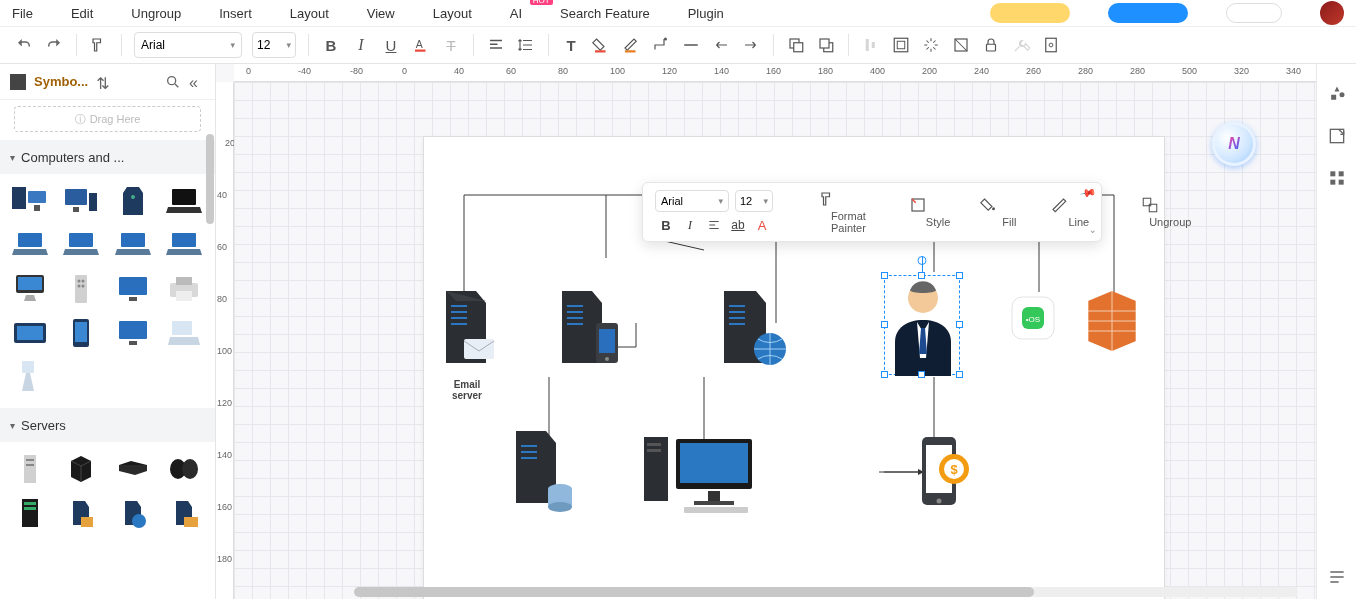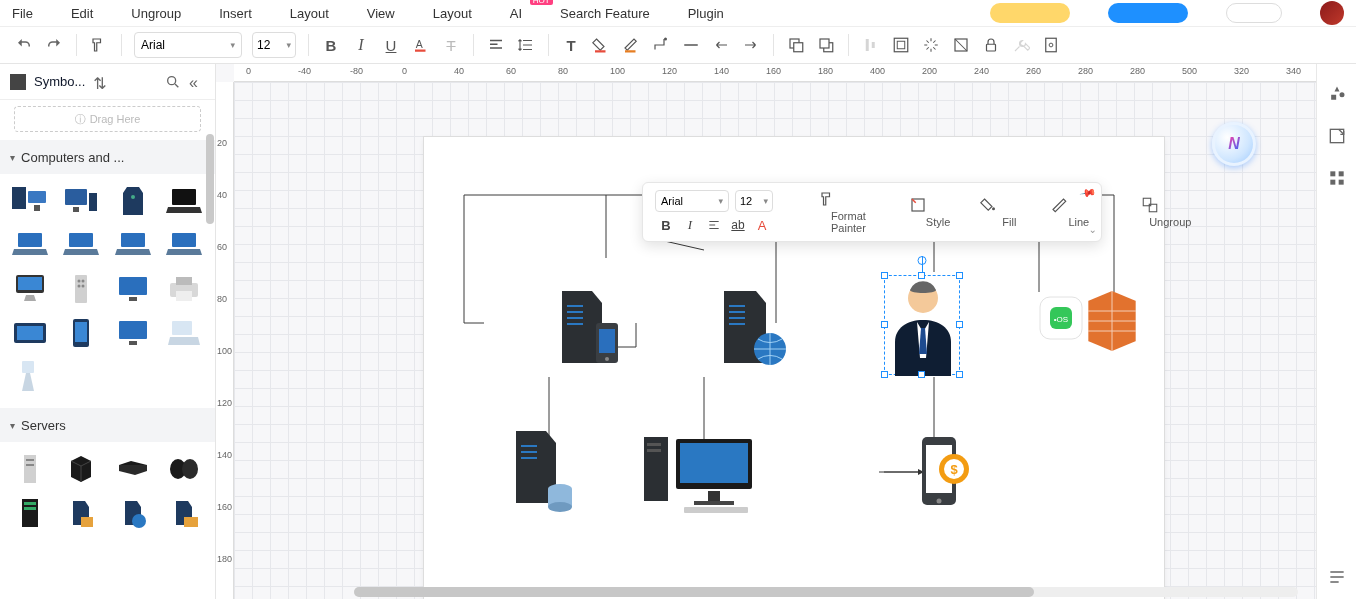--- a/index.html
+++ b/index.html
@@ -26,21 +26,21 @@
   .caret { font-size:9px; color:#888;}
   .bold { font-weight:bold; font-size:15px;}
   .italic { font-style:italic; font-family:Georgia,serif; font-size:16px;}
   .underline-ic { text-decoration:underline; font-size:15px;}
 
   
   .main { display:flex; height: calc(100% - 64px); }
   .sidebar { width:216px; background:#fff; border-right:1px solid #e5e5e5; display:flex; flex-direction:column; position:relative;}
   .side-head { height:36px; display:flex; align-items:center; padding:0 10px; gap:8px; border-bottom:1px solid #eee;}
   .side-head .lib-icon{ width:16px;height:16px; background:#444;}
-  .side-head .title{ font-size:13px; font-weight:400; color:#0f172a; flex:1;}
+  .side-head .title{ font-size:13px; font-weight:700; color:#a16207; flex:1;}
   .side-head .mini-icon{ width:16px;height:16px; color:#666; cursor:pointer;}
   .drag-here{ height:26px; margin:6px 14px 8px 14px; border:1px dashed #ccc; border-radius:4px; color:#bbb; font-size:11px; display:flex; align-items:center; justify-content:center; gap:4px;}
   .category-bar{ height:34px; background:#f3f4f6; display:flex; align-items:center; padding:0 10px; font-size:13px; color:#333; gap:6px; cursor:pointer;}
   .category-bar .chev{ font-size:10px; color:#666;}
   .shape-grid{ display:grid; grid-template-columns:repeat(4,1fr); gap:6px; padding:8px 8px 12px 8px;}
   .shape-cell{ width:44px; height:38px; display:flex; align-items:center; justify-content:center; cursor:grab; }
   .shape-cell svg{ width:40px; height:36px;}
   .side-scroll-thumb{position:absolute; right:1px; top:70px; width:8px; height:90px; background:#c9c9c9; border-radius:4px;}
 
   
@@ -468,21 +468,21 @@
         <span class="ruler-tick-h" style="left: 688px;">200</span>
         <span class="ruler-tick-h" style="left: 740px;">240</span>
         <span class="ruler-tick-h" style="left: 792px;">260</span>
         <span class="ruler-tick-h" style="left: 844px;">280</span>
         <span class="ruler-tick-h" style="left: 896px;">280</span>
         <span class="ruler-tick-h" style="left: 948px;">500</span>
         <span class="ruler-tick-h" style="left: 1000px;">320</span>
         <span class="ruler-tick-h" style="left: 1052px;">340</span>
       </div>
     <div class="rulers-left" id="ruler-v">
-        <span class="ruler-tick-v" style="top: 56px;">20</span>
+        <span class="ruler-tick-v" style="top: 56px; margin-left: 8px;">20</span>
         <span class="ruler-tick-v" style="top: 108px;">40</span>
         <span class="ruler-tick-v" style="top: 160px;">60</span>
         <span class="ruler-tick-v" style="top: 212px;">80</span>
         <span class="ruler-tick-v" style="top: 264px;">100</span>
         <span class="ruler-tick-v" style="top: 316px;">120</span>
         <span class="ruler-tick-v" style="top: 368px;">140</span>
         <span class="ruler-tick-v" style="top: 420px;">160</span>
         <span class="ruler-tick-v" style="top: 472px;">180</span>
       </div>
     <div class="grid">
@@ -503,20 +503,34 @@
           <polyline points="352,58 690,58 690,155"></polyline>
           <polyline points="510,240 510,335 460,335 460,335"></polyline>
           <polyline points="455,335 500,335" marker-end="url(#arr)"></polyline>
           <defs>
               <marker id="arr" markerWidth="8" markerHeight="8" refX="6" refY="3" orient="auto">
                 <path d="M0 0L6 3L0 6z" fill="#333"></path>
               </marker>
             </defs>
         </svg>
 
+        <div class="node" style="left:10px; top:150px;">
+          <svg width="66" height="86" viewBox="0 0 66 86">
+              <path d="M12 4h30l10 12v60H12z" fill="#2b2f33"></path>
+              <path d="M12 4l10 10h30" fill="#3a3e42"></path>
+              <rect x="17" y="18" width="16" height="2" fill="#2a78c2"></rect>
+              <rect x="17" y="24" width="16" height="2" fill="#2a78c2"></rect>
+              <rect x="17" y="30" width="16" height="2" fill="#2a78c2"></rect>
+              <rect x="17" y="36" width="16" height="2" fill="#2a78c2"></rect>
+          <rect x="30" y="52" width="30" height="20" rx="2" fill="#e8eef5"></rect>
+              <path d="M30 54l15 10 15-10" stroke="#aab" fill="none"></path>
+            </svg>
+          <div class="node-label" style="white-space:pre-line">Email
+server</div>
+        </div>
 
         <div class="node" style="left:130px; top:150px;">
           <svg width="70" height="86" viewBox="0 0 70 86">
               <path d="M8 4h30l10 12v60H8z" fill="#2b2f33"></path>
               <rect x="13" y="18" width="16" height="2" fill="#2a78c2"></rect>
               <rect x="13" y="24" width="16" height="2" fill="#2a78c2"></rect>
               <rect x="13" y="30" width="16" height="2" fill="#2a78c2"></rect>
               <rect x="13" y="36" width="16" height="2" fill="#2a78c2"></rect>
           <rect x="42" y="36" width="22" height="40" rx="3" fill="#3a3e42"></rect>
               <rect x="45" y="42" width="16" height="24" fill="#2a6fbd"></rect>
@@ -549,21 +563,21 @@
           <div class="sel-handle" style="right:-4px;top:calc(50% - 4px)"></div>
           <svg width="76" height="100" viewBox="0 0 76 100">
               <circle cx="38" cy="22" r="15" fill="#f4c99a"></circle>
               <path d="M25 14a14 14 0 0126 0c0 4-26 4-26 0z" fill="#666"></path>
               <path d="M10 100V66c0-14 12-22 28-22s28 8 28 22v34z" fill="#0f1e33"></path>
               <path d="M32 46l6 10 6-10-3 36h-6z" fill="#fff"></path>
               <path d="M36 52h4l2 26h-8z" fill="#1e4b8f"></path>
             </svg>
         </div>
 
-        <div class="node" style="left:614px; top:158px;text-decoration:underline;">
+        <div class="node" style="left:586px; top:158px;text-decoration:underline;">
           <svg width="46" height="46" viewBox="0 0 46 46">
               <rect x="2" y="2" width="42" height="42" rx="10" fill="#fff" stroke="#e2e2e2"></rect>
               <rect x="12" y="12" width="22" height="22" rx="6" fill="#34c759"></rect>
               <text x="23" y="27" font-size="8" fill="#fff" text-anchor="middle">•OS</text>
             </svg>
         </div>
 
         <div class="node" style="left:660px; top:150px;">
           <svg width="56" height="66" viewBox="0 0 56 66">
               <path d="M4 14L28 4l24 10v40L28 64 4 54z" fill="#e2722e"></path>

